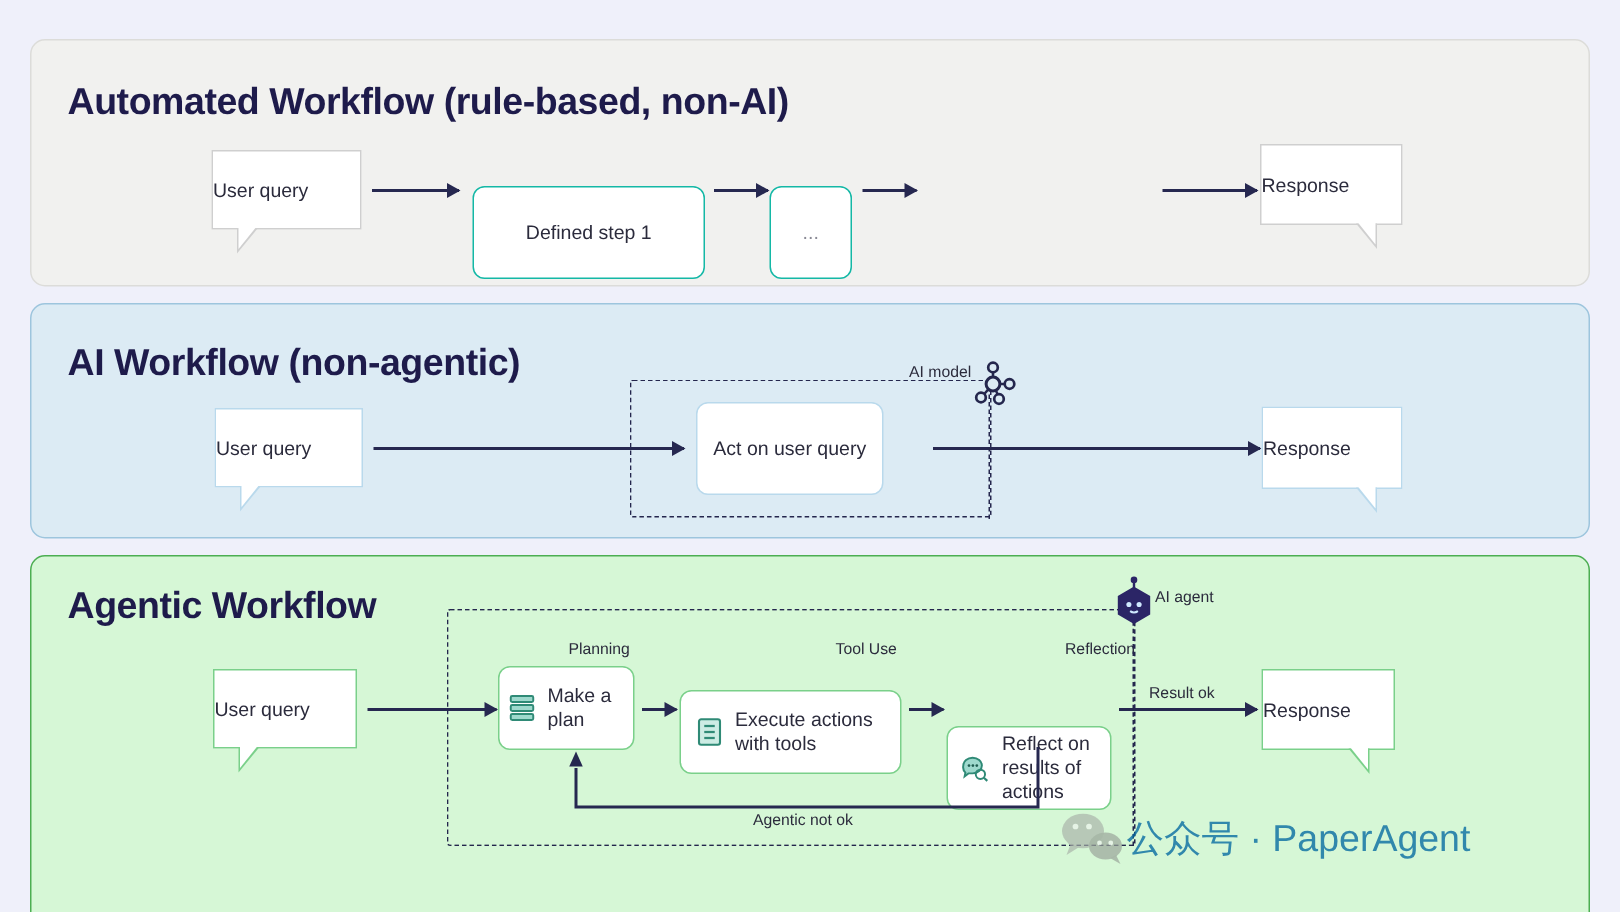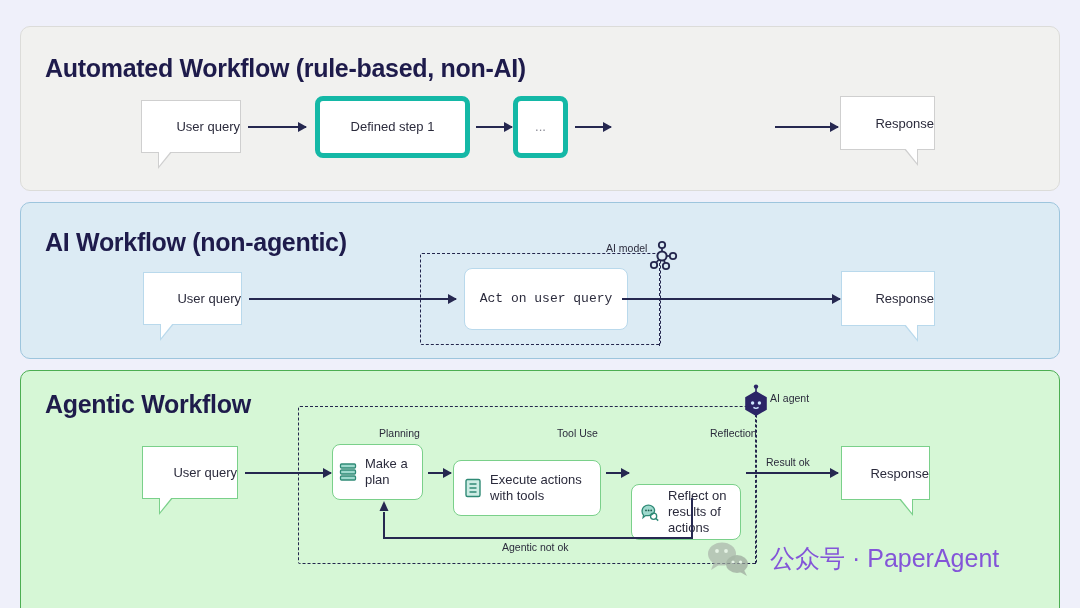--- a/index.html
+++ b/index.html
@@ -56,31 +56,31 @@
     border-radius: 8px;
     display: flex;
     align-items: center;
     justify-content: center;
     color: #2b2b3c;
     font-size: 13px;
     line-height: 1.25;
     text-align: center;
     padding: 4px 8px;
   }
-  .node.grey   { border: 5px solid #14b8a6; }
+  .node.grey   { border: 1px solid #14b8a6; margin-top: 28px; }
   .node.blue   { border: 1px solid #b9d9ec; }
   .node.green  { border: 1px solid #7ad08a; }
 
   
   .bubble {
     position: absolute;
     background: #ffffff;
     display: flex;
     align-items: center;
-    justify-content: flex-end;
+    justify-content: flex-start;
     color: #2b2b3c;
     font-size: 13px;
   }
   .bubble.grey  { border: 1px solid #cfcfcf; }
   .bubble.blue  { border: 1px solid #b9d9ec; }
   .bubble.green { border: 1px solid #7ad08a; }
 
   
   .bubble .tail-l, .bubble .tail-r {
     position: absolute;
@@ -164,22 +164,22 @@
   .node .node-label { text-align: left; }
 
   
   .ai-model-icon { position: absolute; }
 
   
   .watermark {
     position: absolute;
     display: flex;
     align-items: center;
-    gap: 20px;
-    color: #6d28d9;
+    gap: 1px;
+    color: #0369a1;
     font-size: 25px;
     opacity: 0.78;
     pointer-events: none;
   }
   .wm-logo { display: inline-flex; }
 </style>
 </head>
 <body>
 
 <div class="canvas">
@@ -216,21 +216,21 @@
   </div>
 
   <div class="dashed-box" style="left:420px; top:253px; width:241px; height:92px;"></div>
 
   <div class="bubble blue" style="left:143px; top:272px; width:99px; height:53px;">
     <span>User query</span>
     <span class="tail-l"></span>
   </div>
   <div class="arrow" style="left:249px; top:298px; width:207px;"></div>
 
-  <div class="node blue" style="left:464px; top:268px; width:164px; height:62px;font-family:Liberation Mono, monospace;">
+  <div class="node blue" style="left:464px; top:268px; width:125px; height:62px;">
     <span>Act on user query</span>
   </div>
   <div class="arrow" style="left:622px; top:298px; width:218px;"></div>
 
   <div class="bubble blue" style="left:841px; top:271px; width:94px; height:55px;">
     <span>Response</span>
     <span class="tail-r"></span>
   </div>
 
   <div class="dashed-vline" style="left:659px; top:258px; height:88px;"></div>

